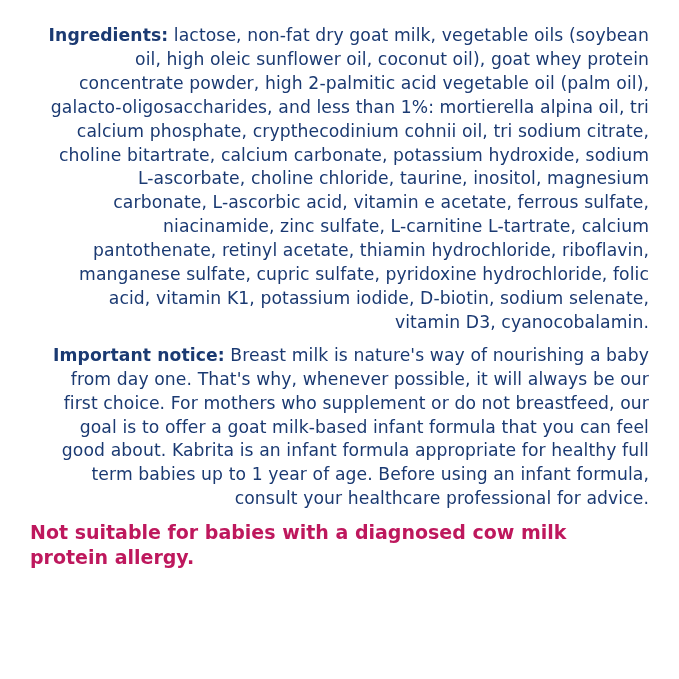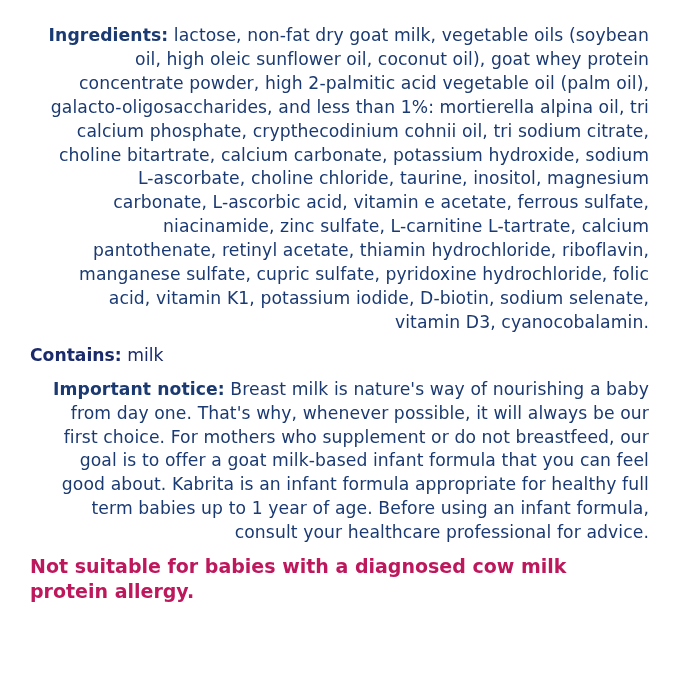--- a/index.html
+++ b/index.html
@@ -46,19 +46,18 @@
     margin: 6px 0 0 0;
   }
 </style>
 </head>
 <body>
 
 <div class="page">
 
   <p class="block"><span class="lead">Ingredients:</span><span> lactose, non-fat dry goat milk, vegetable oils (soybean oil, high oleic sunflower oil, coconut oil), goat whey protein concentrate powder, high 2-palmitic acid vegetable oil (palm oil), galacto-oligosaccharides, and less than 1%: mortierella alpina oil, tri calcium phosphate, crypthecodinium cohnii oil, tri sodium citrate, choline bitartrate, calcium carbonate, potassium hydroxide, sodium L-ascorbate, choline chloride, taurine, inositol, magnesium carbonate, L-ascorbic acid, vitamin e acetate, ferrous sulfate, niacinamide, zinc sulfate, L-carnitine L-tartrate, calcium pantothenate, retinyl acetate, thiamin hydrochloride, riboflavin, manganese sulfate, cupric sulfate, pyridoxine hydrochloride, folic acid, vitamin K1, potassium iodide, D-biotin, sodium selenate, vitamin D3, cyanocobalamin.</span></p>
 
-  <p class="contains"><span class="lead">Contains:</span><span> milk</span></p>
 
   <p class="block"><span class="lead">Important notice:</span><span> Breast milk is nature's way of nourishing a baby from day one. That's why, whenever possible, it will always be our first choice. For mothers who supplement or do not breastfeed, our goal is to offer a goat milk-based infant formula that you can feel good about. Kabrita is an infant formula appropriate for healthy full term babies up to 1 year of age. Before using an infant formula, consult your healthcare professional for advice.</span></p>
 
   <p class="warning">Not suitable for babies with a diagnosed cow milk protein allergy.</p>
 
 </div>
 
 </body></html>

